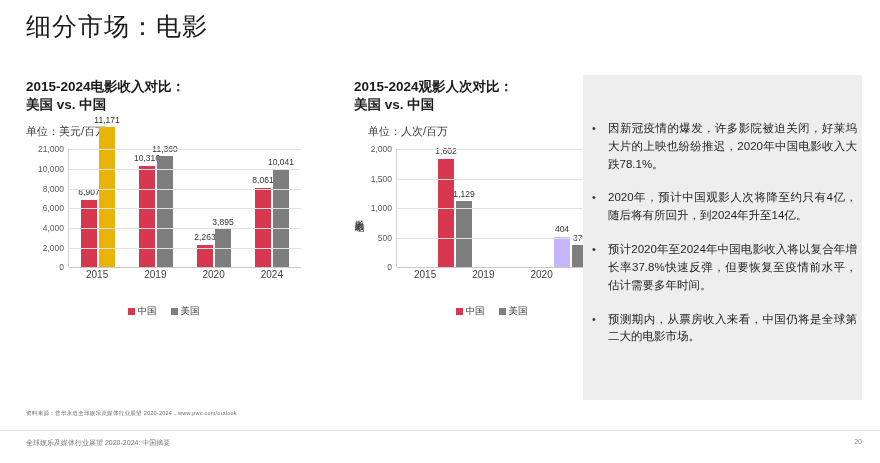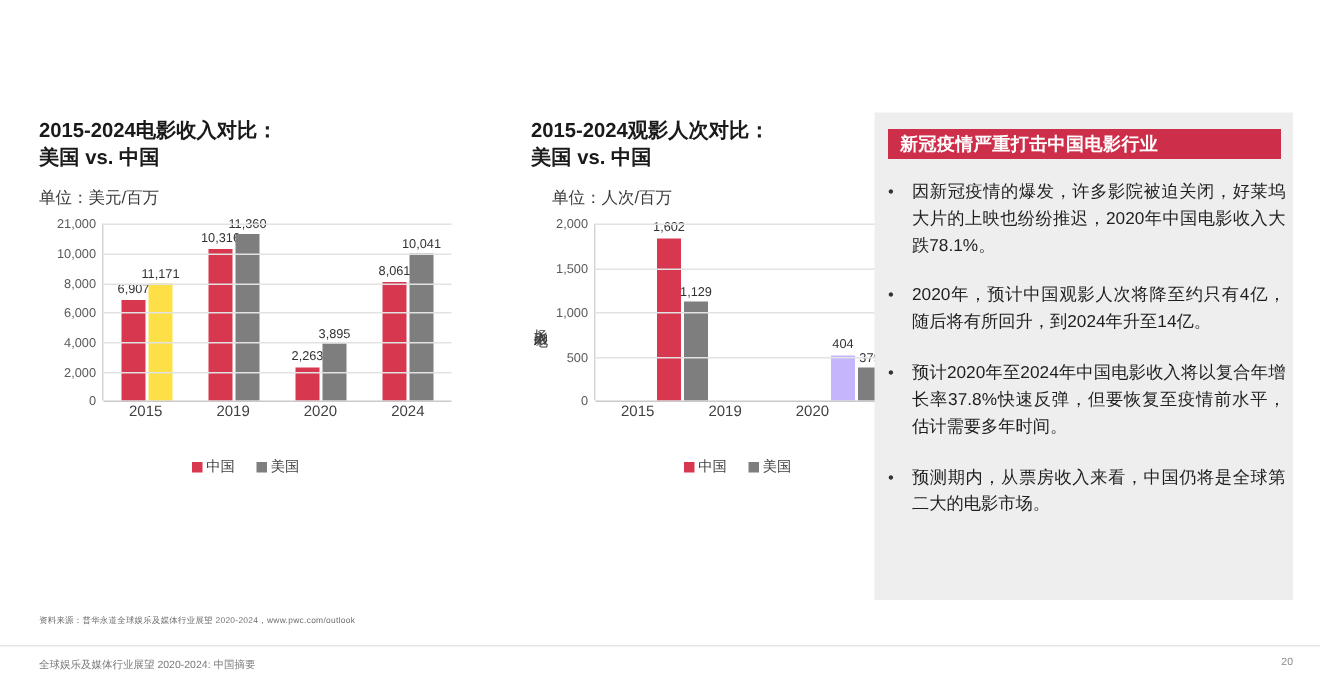--- a/index.html
+++ b/index.html
@@ -111,20 +111,21 @@
   }
   .page-num{
     position:absolute;right:18px;top:438px;font-size:7px;color:#8a8a8a;
   }
 </style>
 </head>
 <body>
 
 <div class="slide">
 
+  <div class="page-title">细分市场：电影</div>
 
   <div class="chart-block one">
     <div class="chart-title">2015-2024电影收入对比：
 美国 vs. 中国</div>
     <div class="chart-unit">单位：美元/百万</div>
     <div class="plot-wrap">
       <div class="plot">
         <div class="ticks">
             <div class="tick" style="top: 118px;">0</div>
             <div class="tick" style="top: 98.3333px;">2,000</div>
@@ -133,21 +134,21 @@
             <div class="tick" style="top: 39.3333px; margin-left: 44px;">8,000</div>
             <div class="tick" style="top: 19.6667px;">10,000</div>
             <div class="tick" style="top: 0px;">21,000</div>
           </div>
         <div class="grid-area">
           <div class="groups">
               <div class="group">
                 <div class="bar cn" style="height: 67.9188px; background: rgb(215, 55, 79);">
                   <span class="vlabel">6,907</span>
                 </div>
-                <div class="bar us" style="height: 78px; background: #fde047;">
+                <div class="bar us" style="height: 140px; background: #eab308;">
                   <span class="vlabel">11,171</span>
                 </div>
               </div>
               <div class="group">
                 <div class="bar cn" style="height: 101.441px; background: rgb(215, 55, 79);">
                   <span class="vlabel">10,316</span>
                 </div>
                 <div class="bar us" style="height: 111.707px; background: rgb(126, 126, 126);">
                   <span class="vlabel">11,360</span>
                 </div>
@@ -250,23 +251,20 @@
         <span>中国</span>
       </div>
       <div class="item">
         <span class="swatch us"></span>
         <span>美国</span>
       </div>
     </div>
   </div>
 
   <div class="panel">
-    <div class="panel-header">
-      <span>新冠疫情严重打击中国电影行业</span>
-    </div>
     <div class="bullets">
         <div class="bullet">
           <div class="dot">•</div>
           <div class="btext">因新冠疫情的爆发，许多影院被迫关闭，好莱坞大片的上映也纷纷推迟，2020年中国电影收入大跌78.1%。</div>
         </div>
         <div class="bullet">
           <div class="dot">•</div>
           <div class="btext">2020年，预计中国观影人次将降至约只有4亿，随后将有所回升，到2024年升至14亿。</div>
         </div>
         <div class="bullet">

